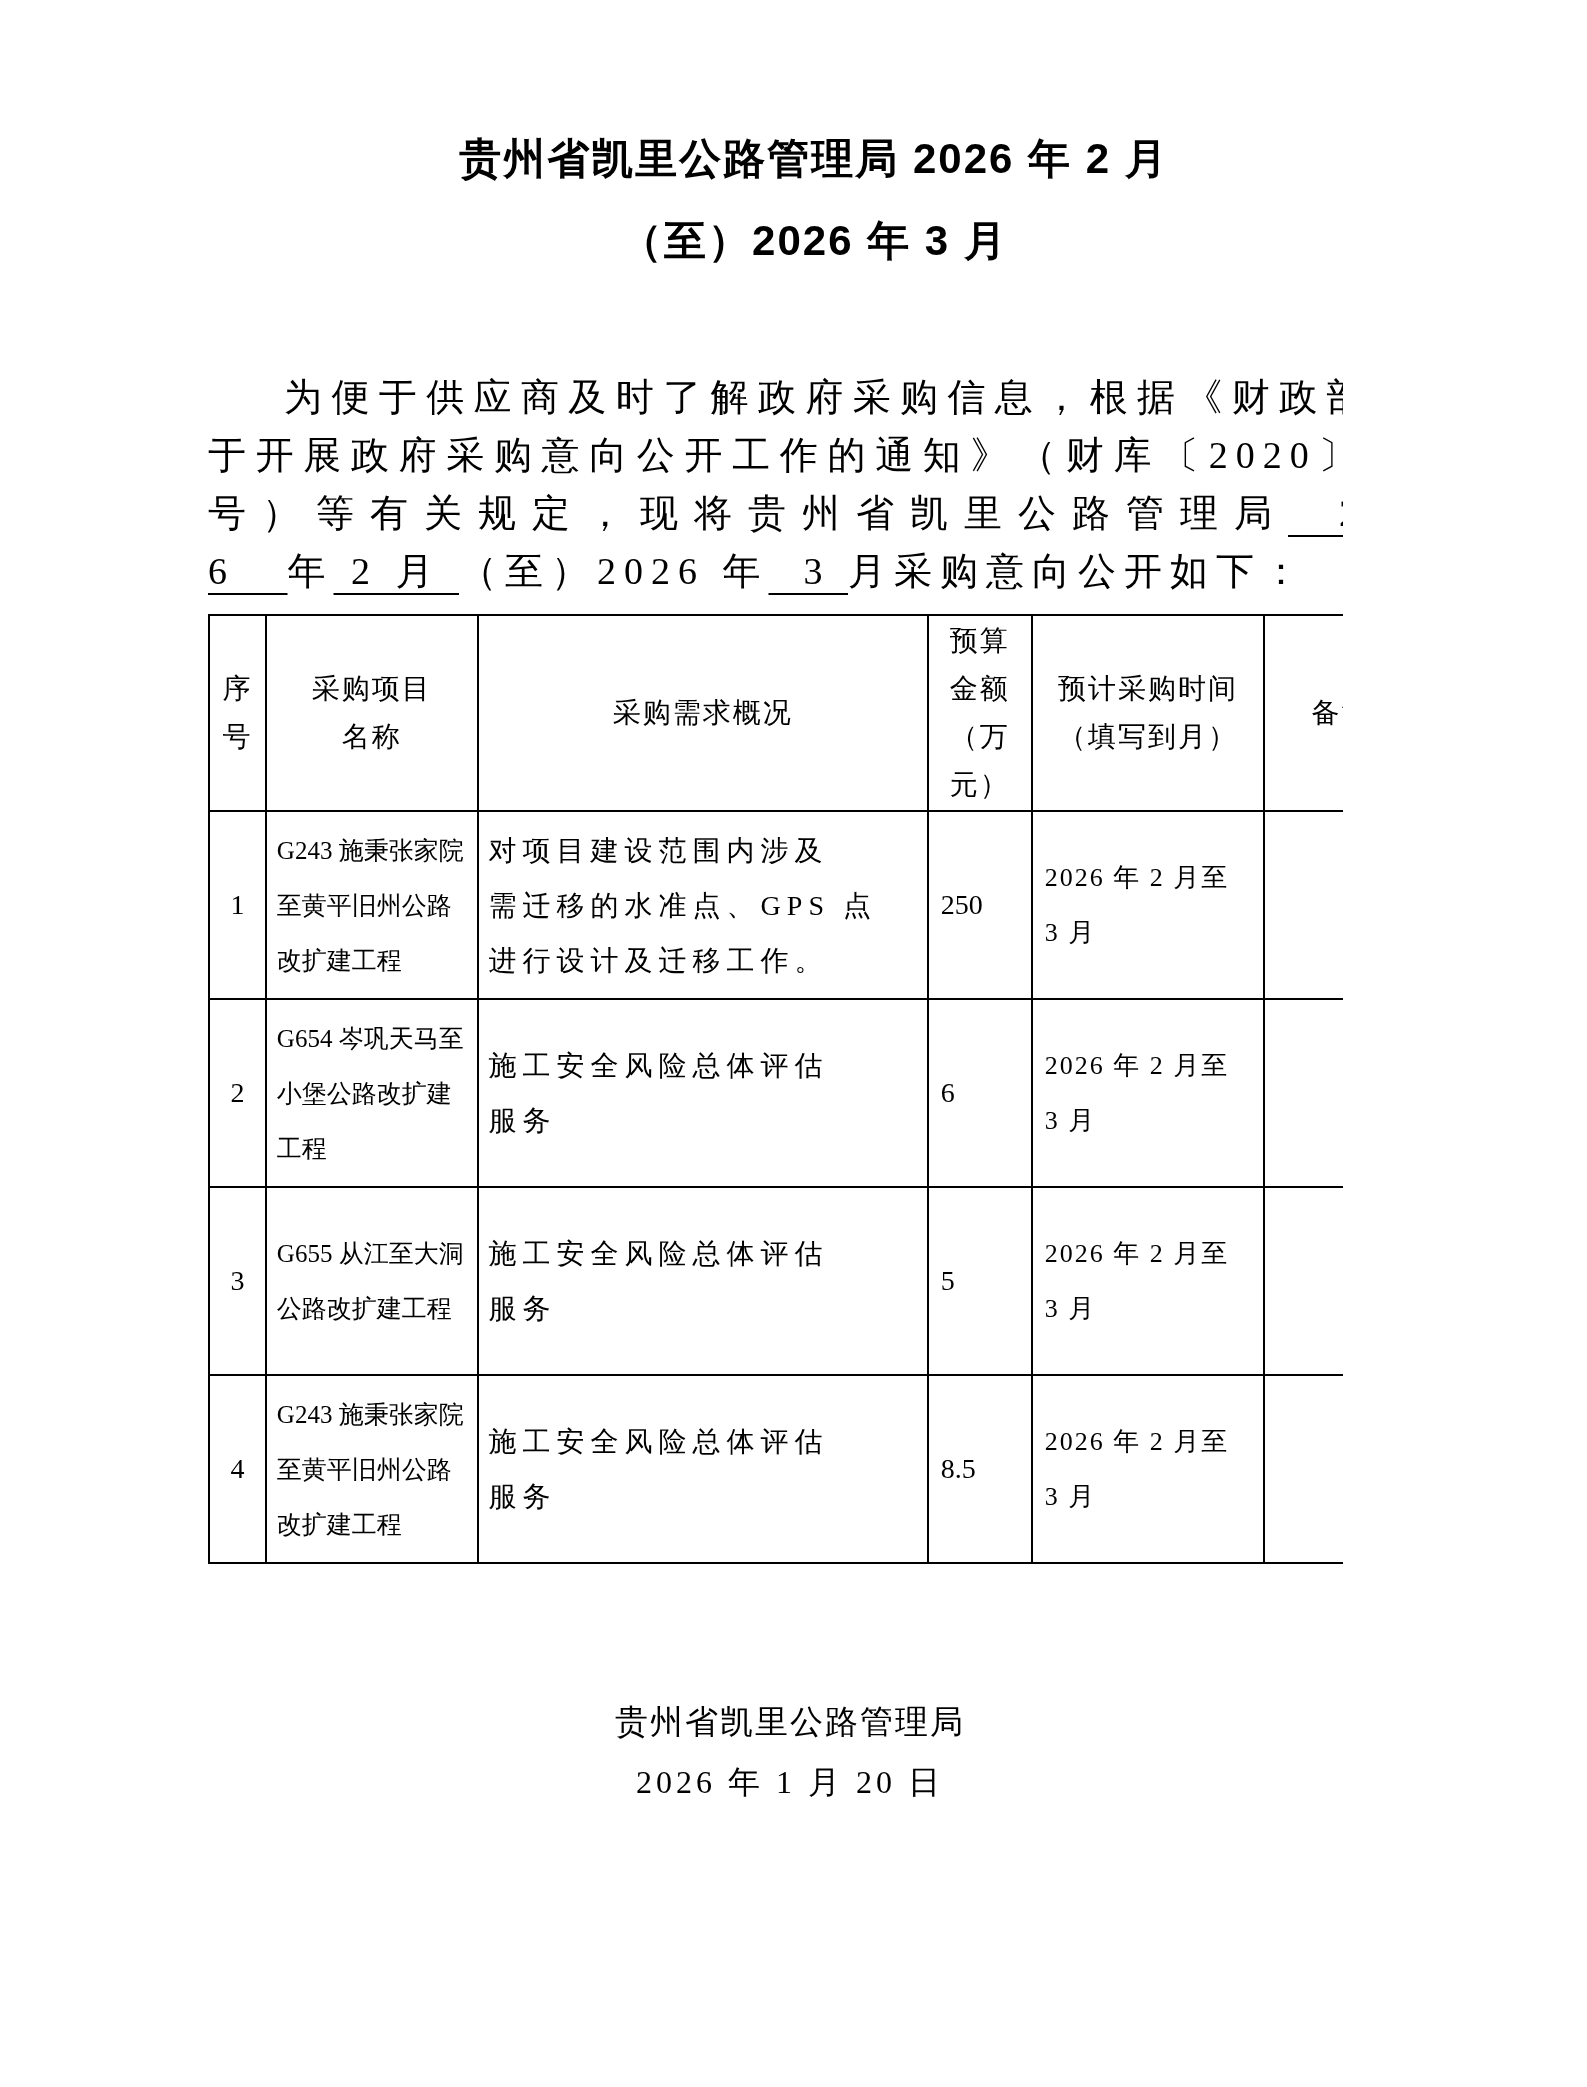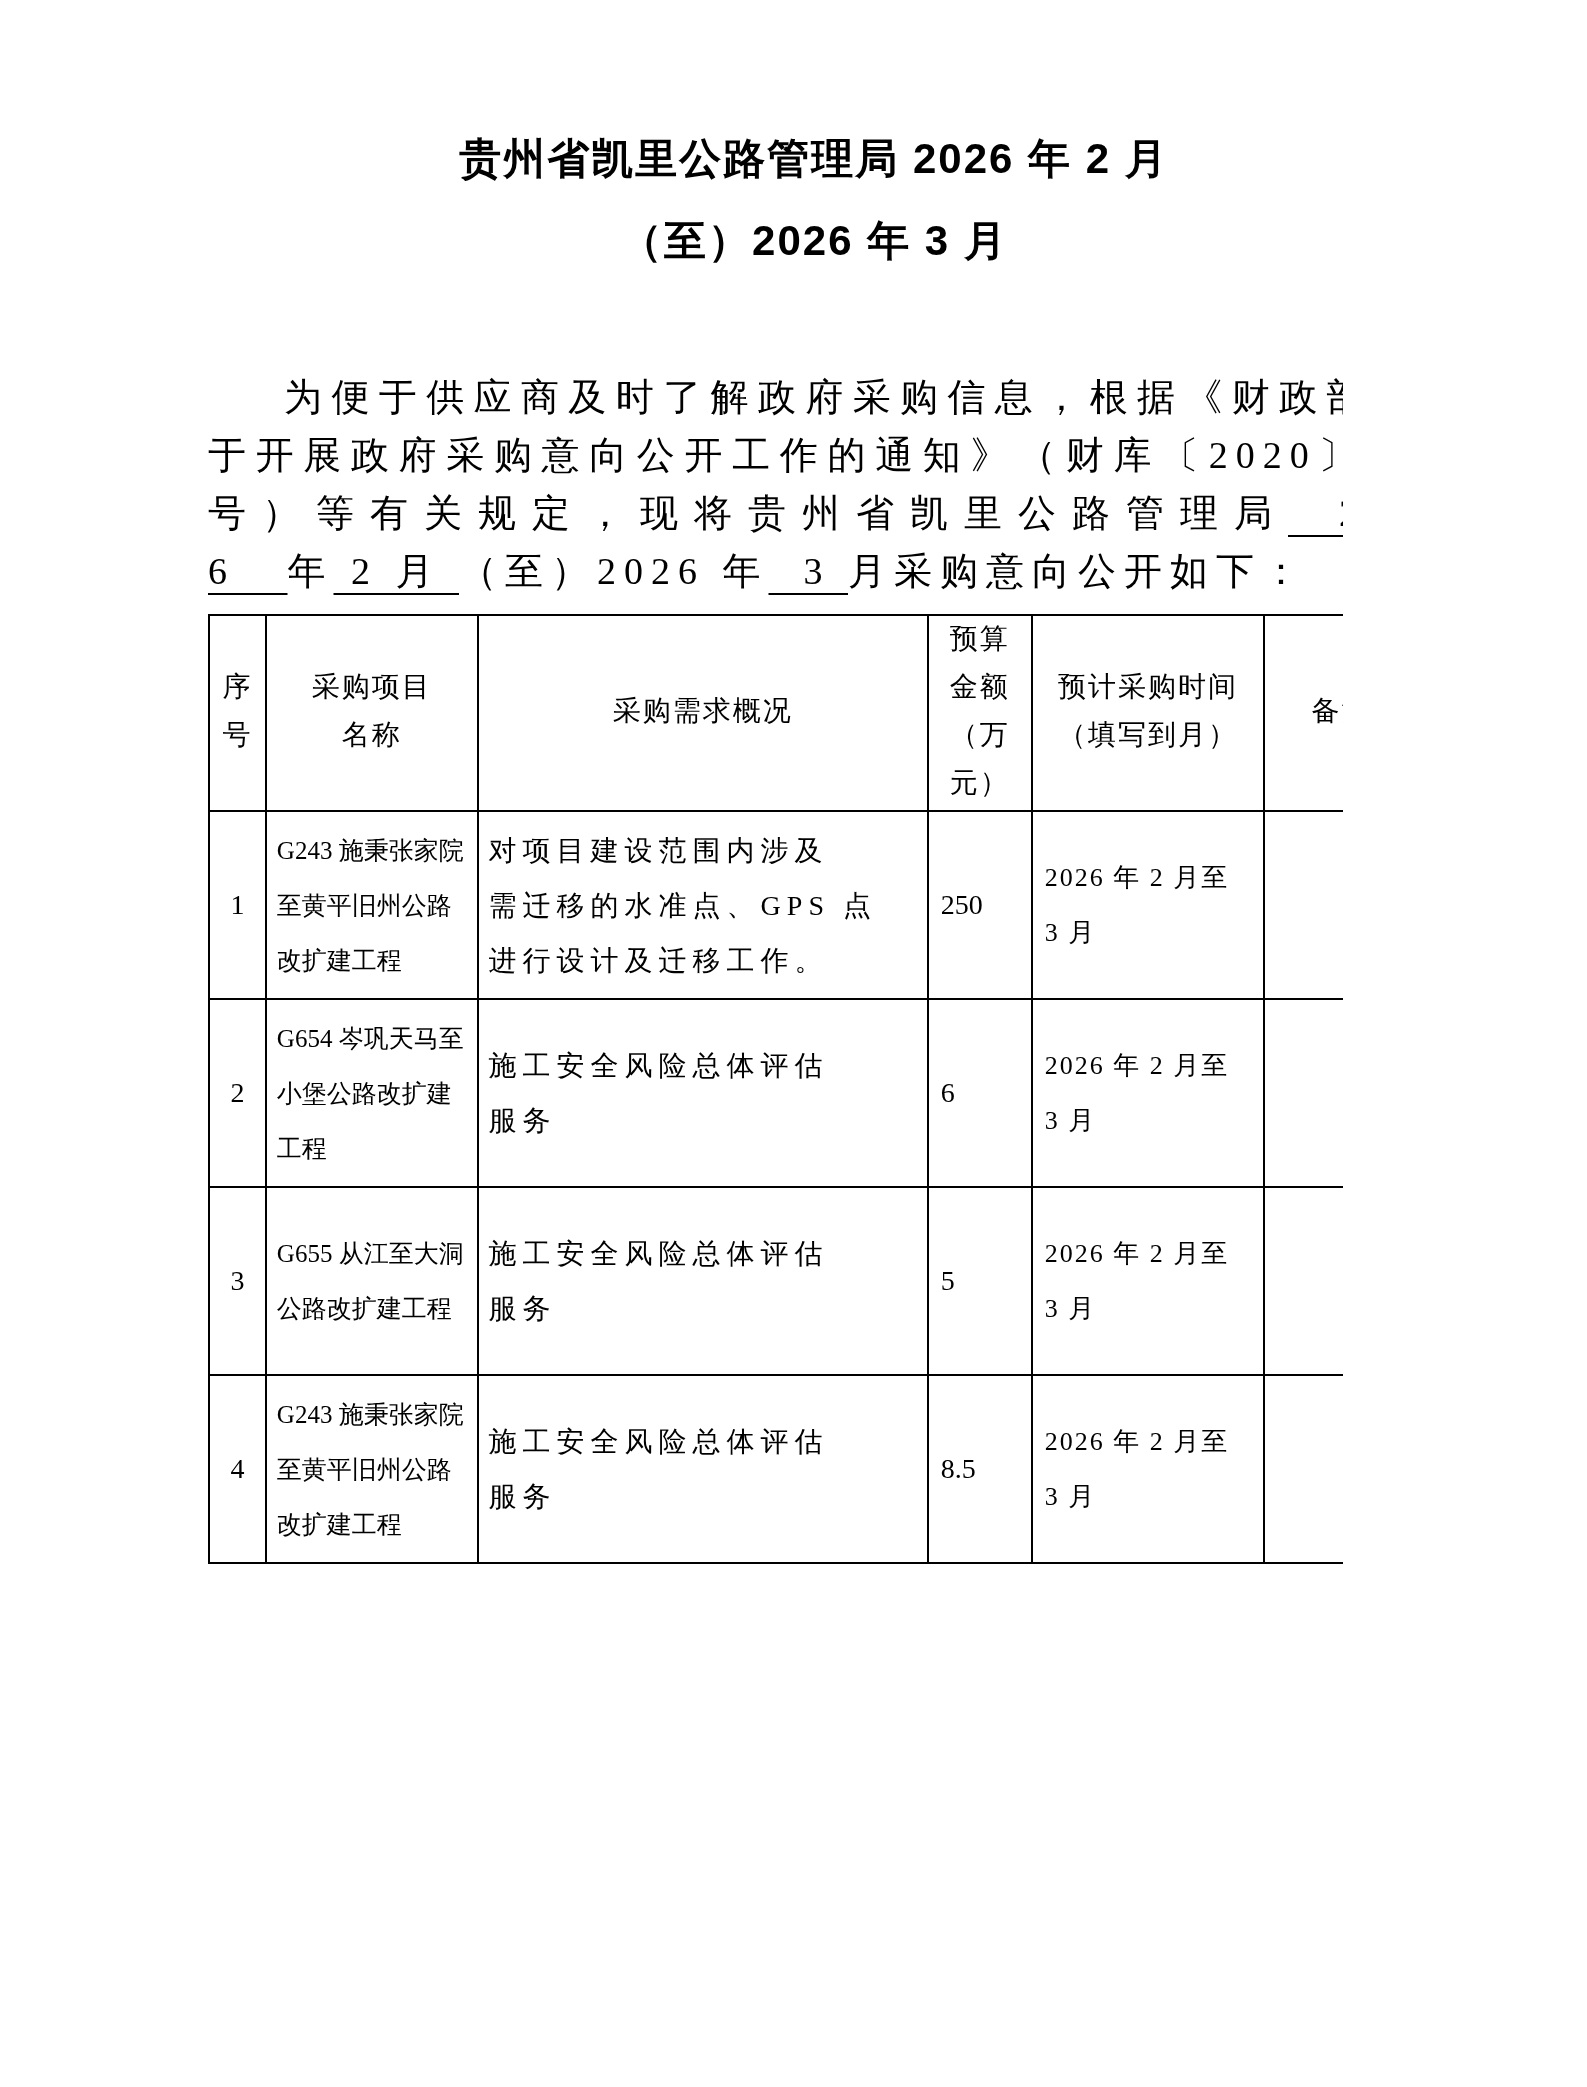--- a/index.html
+++ b/index.html
@@ -51,21 +51,20 @@
     border: 2px solid #000000;
     vertical-align: middle;
     white-space: pre-line;
     font-weight: normal;
   }
   table.doc-table th {
     text-align: center;
     font-size: 28px;
     line-height: 48px;
     letter-spacing: 2px;
-    font-family: Liberation Mono, monospace;
   }
   tr.header-row { height: 196px; }
   tr.data-row   { height: 188px; }
   td.cell-seq    { text-align: center; font-size: 28px; }
   td.cell-name   { text-align: left; font-size: 25px; line-height: 55px; padding: 0 10px; }
   td.cell-summary{ text-align: left; font-size: 28px; line-height: 55px; letter-spacing: 6px; padding: 0 10px; }
   td.cell-budget { text-align: left; font-size: 28px; padding-left: 12px; border-radius: 16px; }
   td.cell-time   { text-align: left; font-size: 26px; line-height: 55px; letter-spacing: 2px; padding: 17px 12px; }
   td.cell-remark { font-size: 28px; }
   .closing {
@@ -159,15 +158,19 @@
 服务</td>
           <td class="cell-budget">8.5</td>
           <td class="cell-time">2026 年 2 月至
 3 月</td>
           <td class="cell-remark"></td>
         </tr>
       </tbody>
     </table>
 
 
+    <div class="signature">
+      <div class="sig-org">贵州省凯里公路管理局</div>
+      <div class="sig-date">2026 年 1 月 20 日</div>
+    </div>
 
   </div>
 </div>
 
 </body></html>

